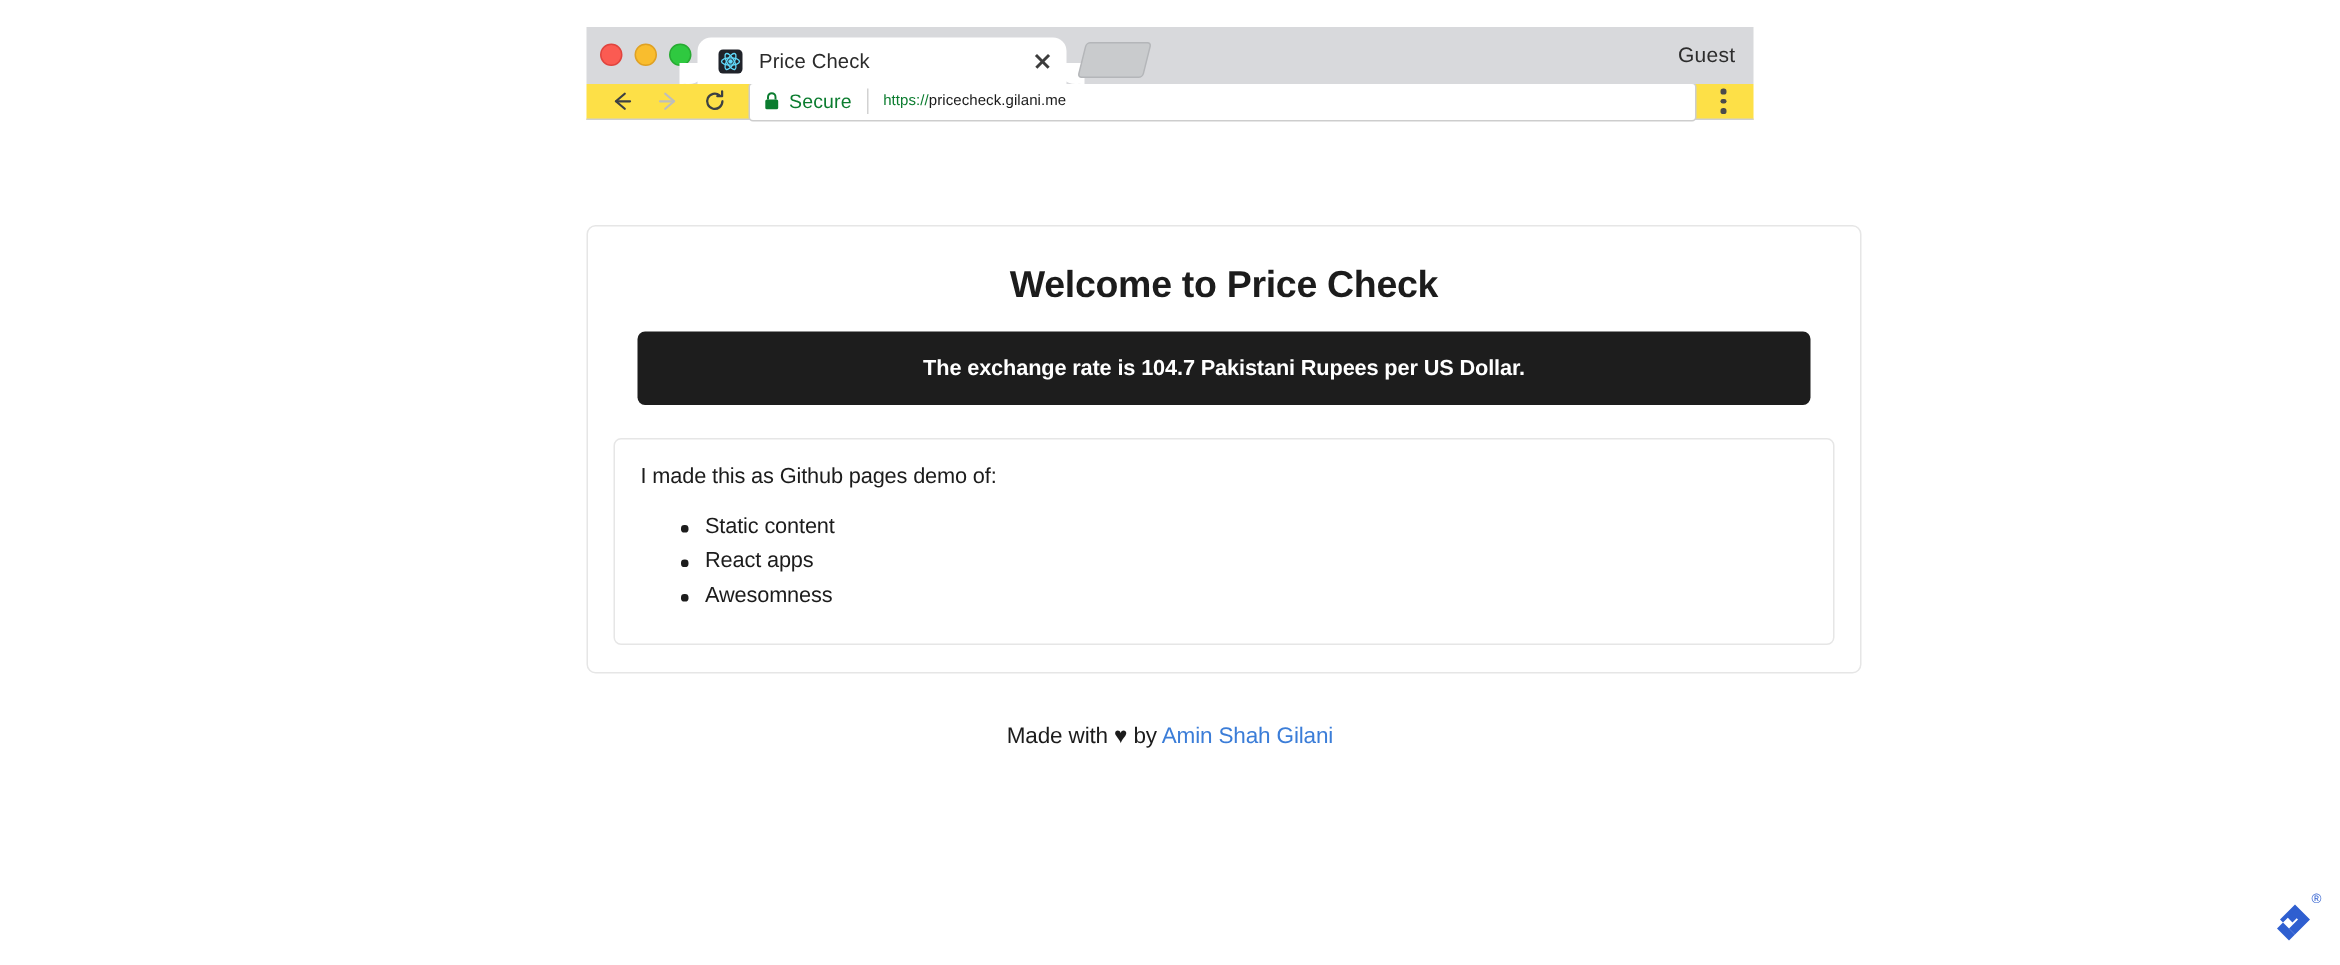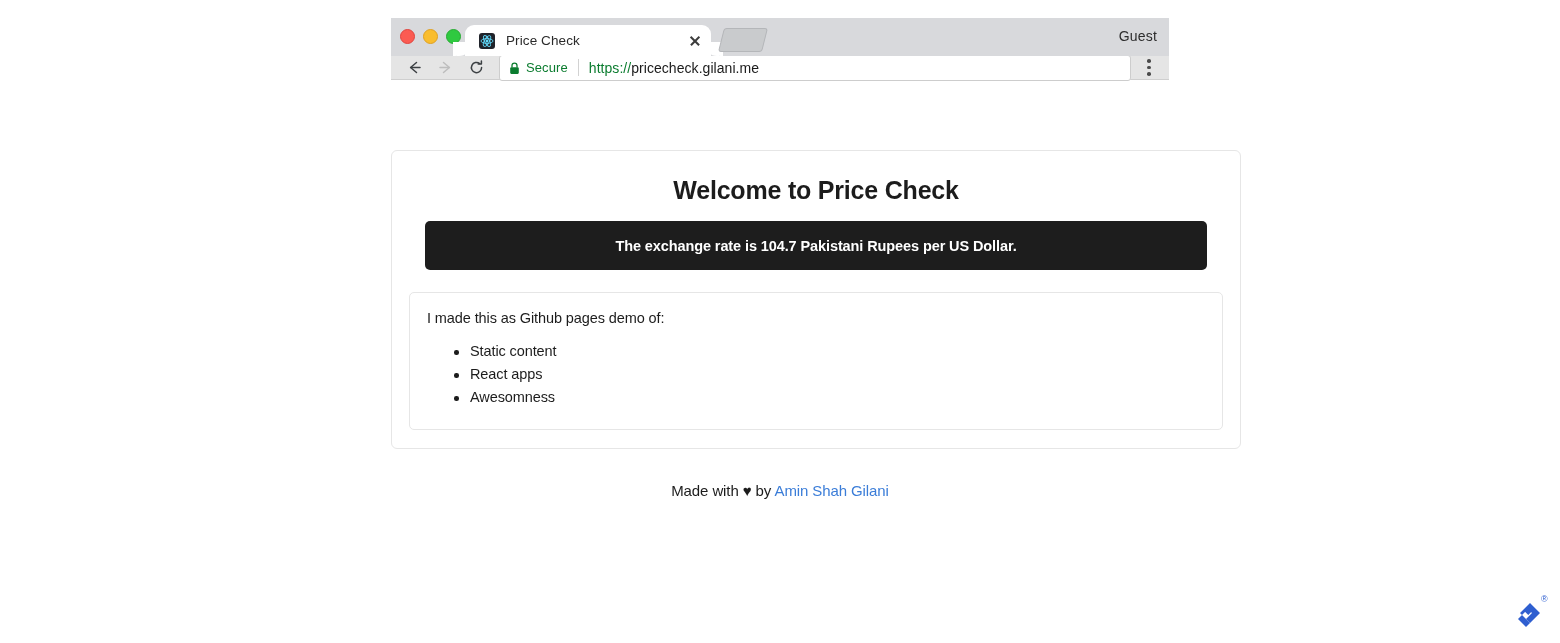--- a/index.html
+++ b/index.html
@@ -135,21 +135,21 @@
     right: 12px;
     top: 10px;
     font-size: 14px;
     color: #2d2d2d;
     letter-spacing: 0.2px;
   }
 
   
   .toolbar {
     height: 24px;
-    background: #e5e5e5;
+    background: #fde047;
     border-bottom: 1px solid #cfcfcf;
     display: flex;
     align-items: center;
     padding: 0 10px 0 9px;
     box-sizing: border-box;
   }
   .nav-btn {
     width: 28px;
     height: 28px;
     display: flex;
@@ -187,21 +187,21 @@
     white-space: nowrap;
   }
   .omni-divider {
     width: 1px;
     height: 17px;
     background: #d2d2d2;
     margin: 0 10px;
     flex: 0 0 auto;
   }
   .url-text {
-    font-size: 14px;
+    font-size: 10px;
     color: #1a1a1a;
     white-space: nowrap;
     letter-spacing: 0.05px;
   }
   .url-scheme { color: #0b7c2f; }
   .menu-dots {
     width: 20px;
     height: 26px;
     display: flex;
     flex-direction: column;

